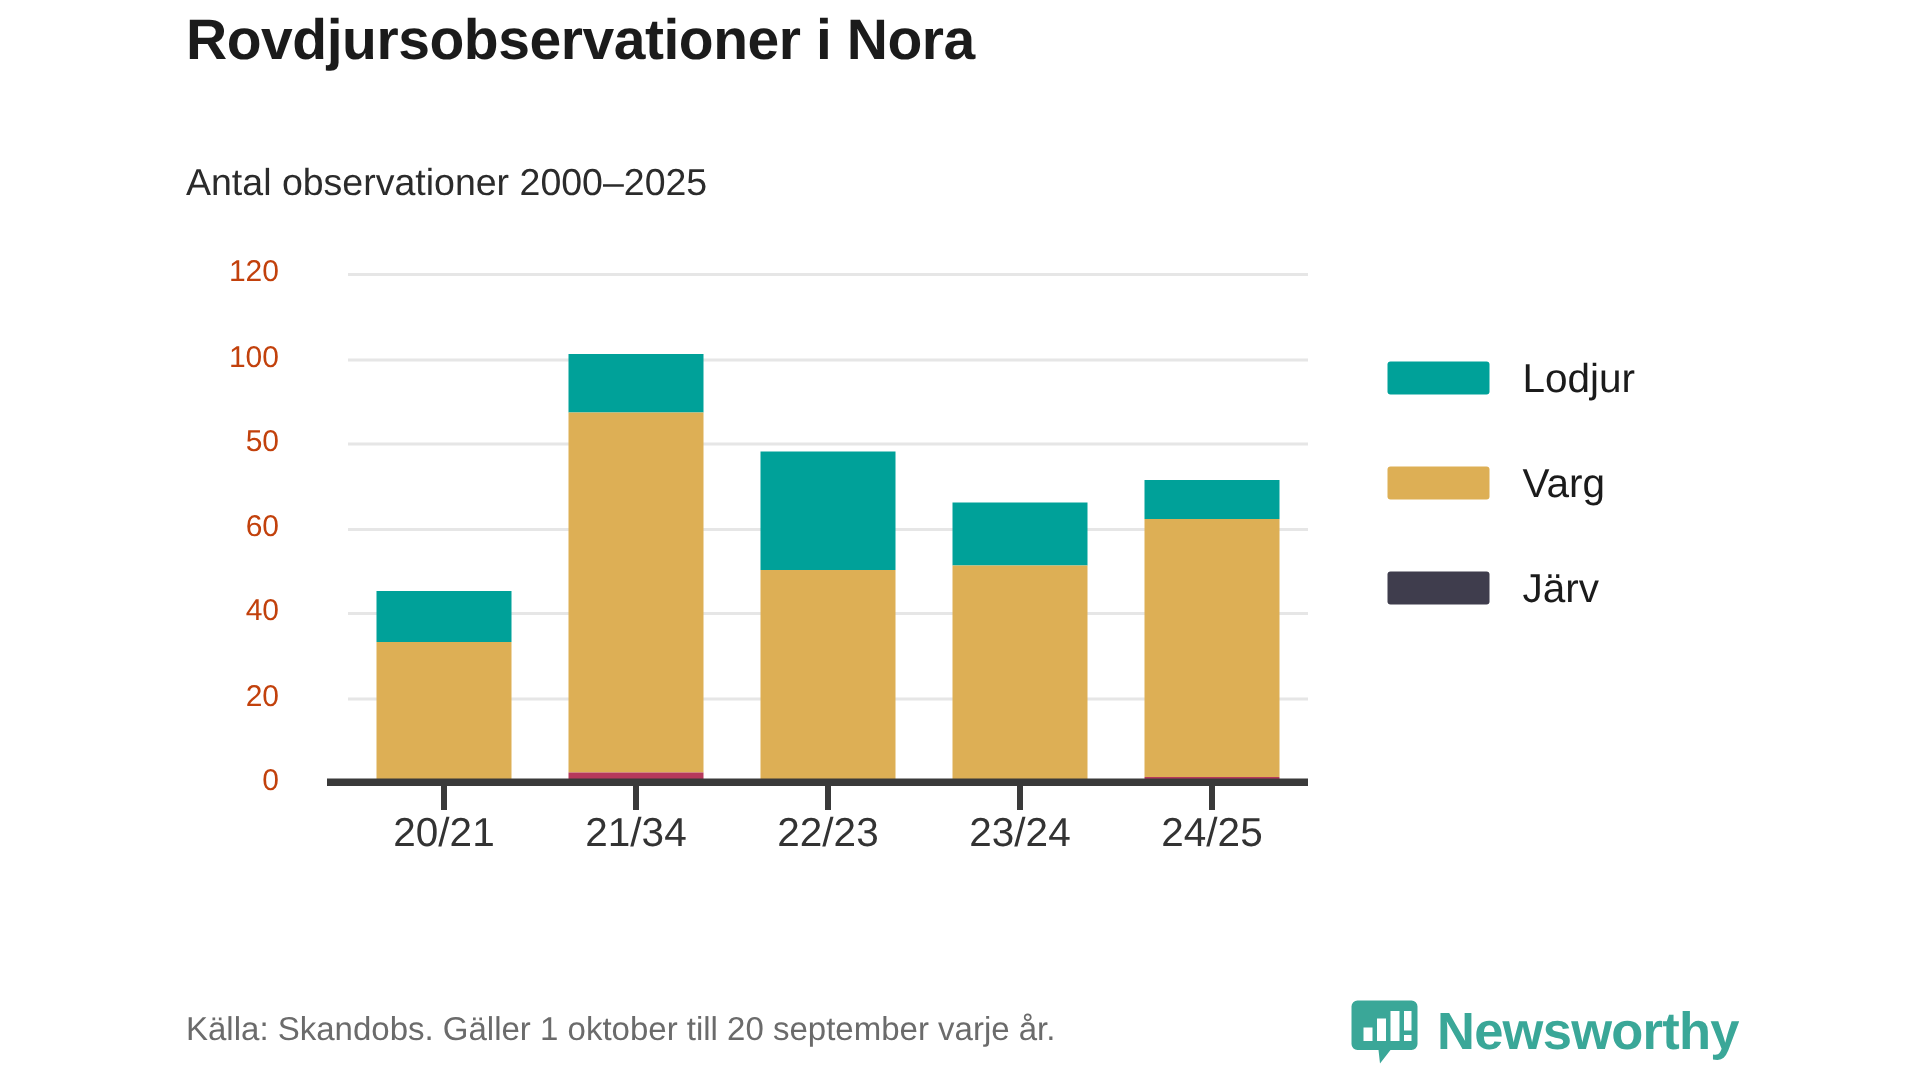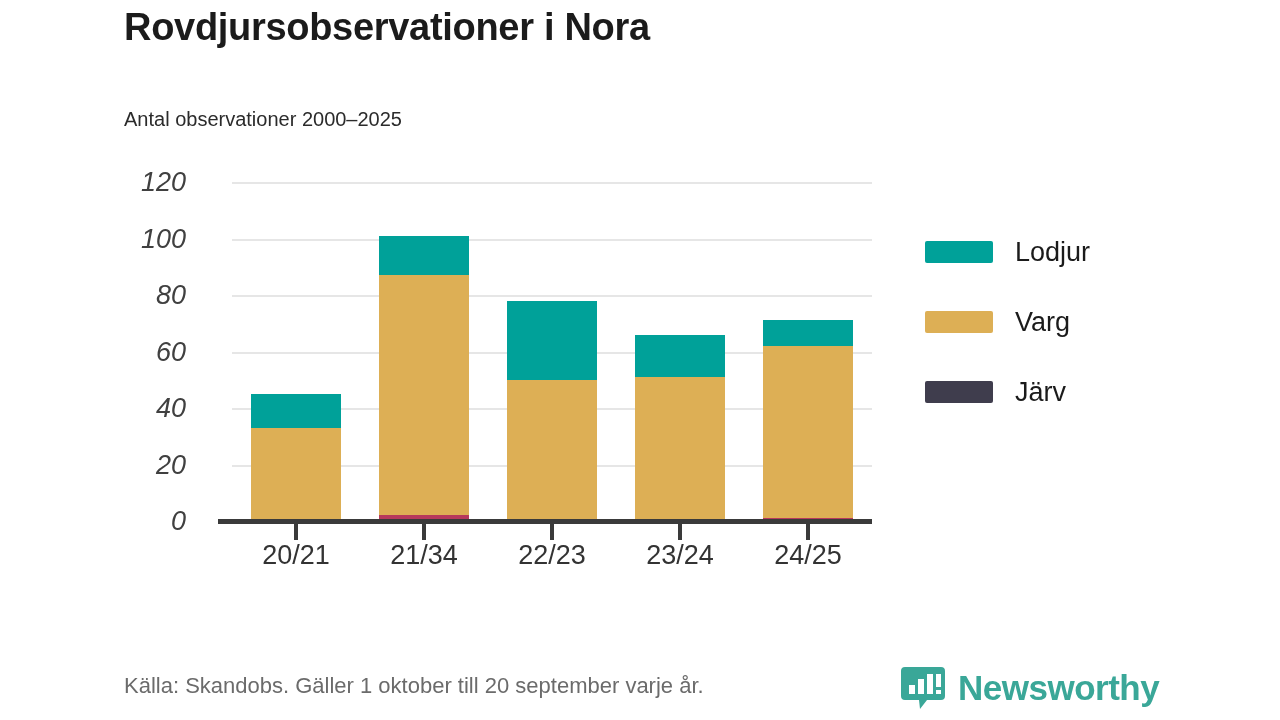--- a/index.html
+++ b/index.html
@@ -9,37 +9,36 @@
     color:#231f20;overflow:hidden;position:relative;
   }
 
   .chart-title{
     position:absolute;left:124px;top:6px;
     font-size:38px;font-weight:bold;letter-spacing:-0.3px;
     color:#1b1b1b;white-space:nowrap;
   }
   .chart-subtitle{
     position:absolute;left:124px;top:108px;
-    font-size:20px;font-weight:normal;color:#2b2b2b;white-space:nowrap;
+    font-size:25px;font-weight:normal;color:#2b2b2b;white-space:nowrap;
   }
 
   
   .plot-wrap{position:absolute;left:0;top:0;width:1280px;height:720px;}
   .plot-area{
     position:absolute;left:232px;top:182px;width:640px;height:339px;
   }
   .gridline{
     position:absolute;left:0;width:100%;height:2px;background:#e6e6e6;
   }
   .ytick-label{
     position:absolute;right:1094px;      
     width:120px;text-align:right;
-    font-size:27px;color:#404040;
+    font-size:20px;color:#c2410c;
     transform:translateY(-50%);
-    font-style:italic;
   }
   .axis-line{
     position:absolute;left:218px;top:519px;width:654px;height:5px;
     background:#3a3a3a;
   }
   .bars{
     position:absolute;left:232px;top:182px;width:640px;height:339px;
     display:flex;align-items:flex-end;
   }
   .bar-col{
@@ -102,21 +101,21 @@
       <div class="gridline" style="top: 169.5px;"></div>
       <div class="gridline" style="top: 113px;"></div>
       <div class="gridline" style="top: 56.5px;"></div>
       <div class="gridline" style="top: 0px;"></div>
     </div>
   <div id="yticks">
       <div class="ytick-label" style="top: 521px;">0</div>
       <div class="ytick-label" style="top: 464.5px;">20</div>
       <div class="ytick-label" style="top: 408px;">40</div>
       <div class="ytick-label" style="top: 351.5px;">60</div>
-      <div class="ytick-label" style="top: 295px;">80</div>
+      <div class="ytick-label" style="top: 295px;">50</div>
       <div class="ytick-label" style="top: 238.5px;">100</div>
       <div class="ytick-label" style="top: 182px;">120</div>
     </div>
   <div class="bars" id="bars">
       <div class="bar-col">
         <div class="bar-stack">
           <div class="seg" style="height: 33.9px; background: rgb(0, 161, 153);"></div>
           <div class="seg" style="height: 93.225px; background: rgb(221, 175, 85);"></div>
         </div>
       </div>

